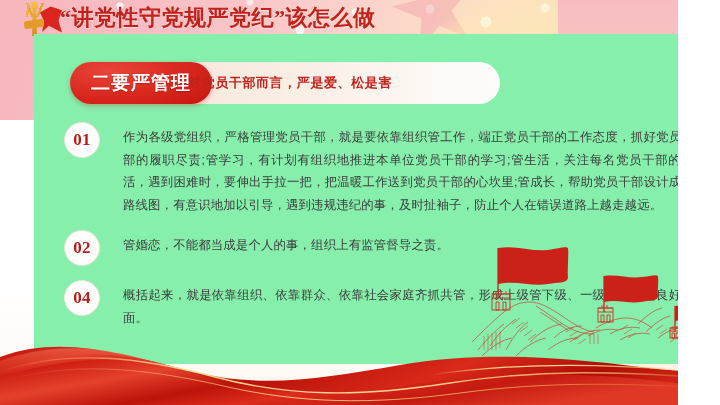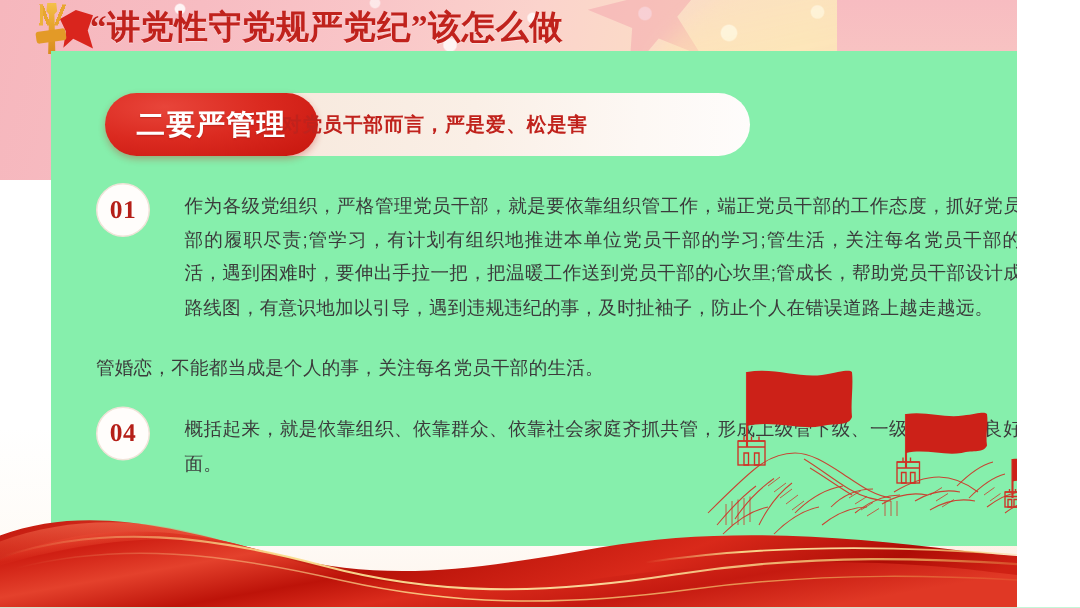--- a/index.html
+++ b/index.html
@@ -181,21 +181,24 @@
     <div class="list">
 
       <div class="item item-01">
         <div class="num">
           <span>01</span>
         </div>
         <div class="txt">作为各级党组织，严格管理党员干部，就是要依靠组织管工作，端正党员干部的工作态度，抓好党员干部的履职尽责;管学习，有计划有组织地推进本单位党员干部的学习;管生活，关注每名党员干部的生活，遇到困难时，要伸出手拉一把，把温暖工作送到党员干部的心坎里;管成长，帮助党员干部设计成长路线图，有意识地加以引导，遇到违规违纪的事，及时扯袖子，防止个人在错误道路上越走越远。</div>
       </div>
 
       <div class="item item-02">
-        <div class="txt">管婚恋，不能都当成是个人的事，关注每名党员干部的生活。</div>
+        <div class="num">
+          <span>02</span>
+        </div>
+        <div class="txt">管婚恋，不能都当成是个人的事，组织上有监管督导之责。</div>
       </div>
 
       <div class="item item-03">
         <div class="num">
           <span>04</span>
         </div>
         <div class="txt">概括起来，就是依靠组织、依靠群众、依靠社会家庭齐抓共管，形成上级管下级、一级管一级的良好局面。</div>
       </div>
 
     </div>

